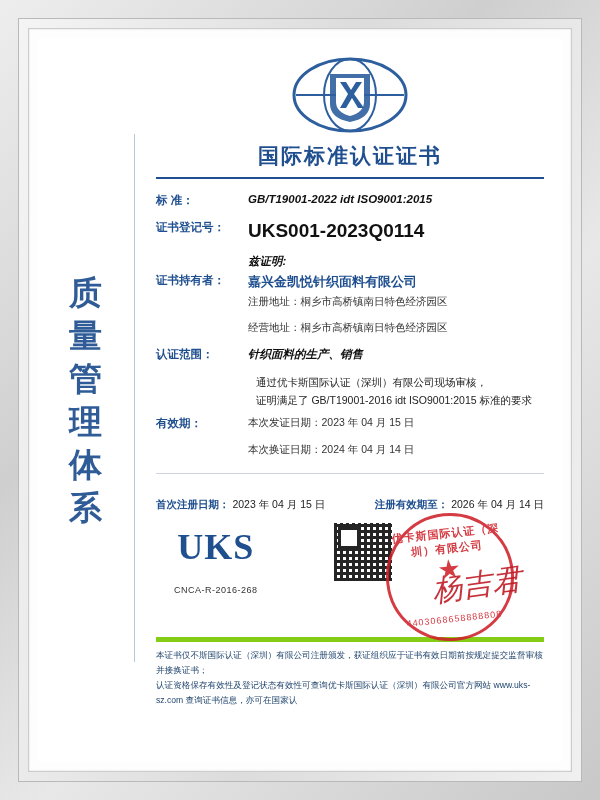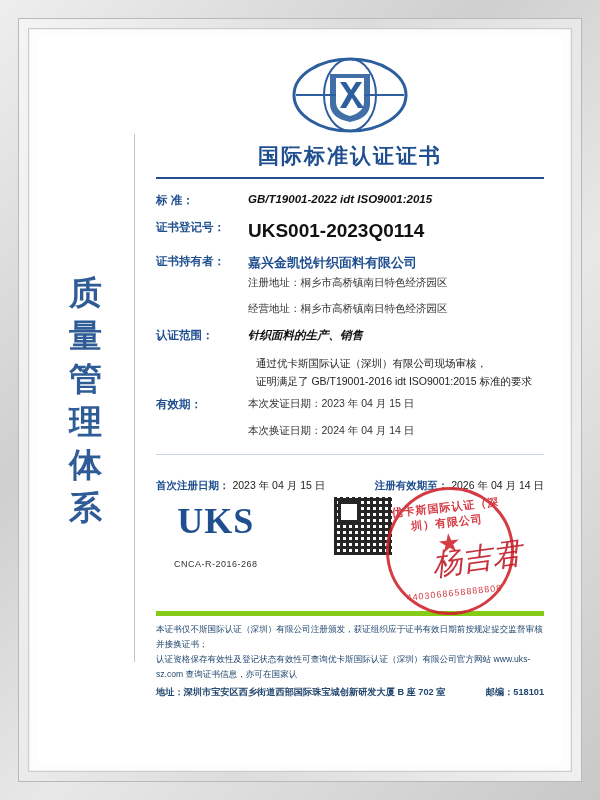--- a/index.html
+++ b/index.html
@@ -99,21 +99,21 @@
     font-size: 10.5px; color: #222;
     margin-top: 14px; padding-top: 24px;
     border-top: 1px solid #ccd6e3;
   }
   .dates-row .k { color: #1f4f8f; font-weight: bold; }
 
   
   .marks {
     position: relative;
     height: 110px;
-    margin-top: 0;
+    margin-top: 7px;
   }
   .uks {
     position: absolute; left: 18px; top: 10px; text-align: center;
   }
   .uks .big {
     font-size: 36px; font-weight: bold; color: #1f4f8f;
     letter-spacing: 1px; line-height: 1;
     font-family: "Liberation Serif", serif;
   }
   .uks .code { font-size: 9px; color: #333; margin-top: 20px; letter-spacing: .5px; }
@@ -213,20 +213,24 @@
         <tr>
               <td colspan="2" class="sp"></td>
             </tr>
         <tr>
           <td class="lab">证书登记号：</td>
           <td class="val"><span class="mono-bold">UKS001-2023Q0114</span></td>
         </tr>
         <tr>
               <td colspan="2" class="sp"></td>
             </tr>
+        <tr>
+          <td class="lab"></td>
+          <td class="val"><span class="bold-it">兹证明:</span></td>
+        </tr>
         <tr>
           <td class="lab">证书持有者：</td>
           <td class="val"><span class="strong-blue">嘉兴金凯悦针织面料有限公司</span></td>
         </tr>
         <tr>
           <td class="lab"></td>
           <td class="val"><span class="small-gray">注册地址：</span><span class="small-gray">桐乡市高桥镇南日特色经济园区</span></td>
         </tr>
         <tr>
               <td colspan="2" class="sp"></td>
@@ -287,21 +291,17 @@
           <div class="txt-top">优卡斯国际认证（深圳）有限公司</div>
           <div class="star">★</div>
           <div class="num">4403068658888808</div>
         </div>
         <div class="sig">杨吉君</div>
       </div>
 
       <div class="footer">
         <div>本证书仅不斯国际认证（深圳）有限公司注册颁发，获证组织应于证书有效日期前按规定提交监督审核并接换证书；</div>
         <div>认证资格保存有效性及登记状态有效性可查询优卡斯国际认证（深圳）有限公司官方网站 www.uks-sz.com 查询证书信息，亦可在国家认</div>
-        <div class="addr">
-          <span>地址：深圳市宝安区西乡街道西部国际珠宝城创新研发大厦 B 座 702 室</span>
-          <span>邮编：518101</span>
-        </div>
       </div>
 
     </div>
   </div>
 </div>
 
 </body></html>

